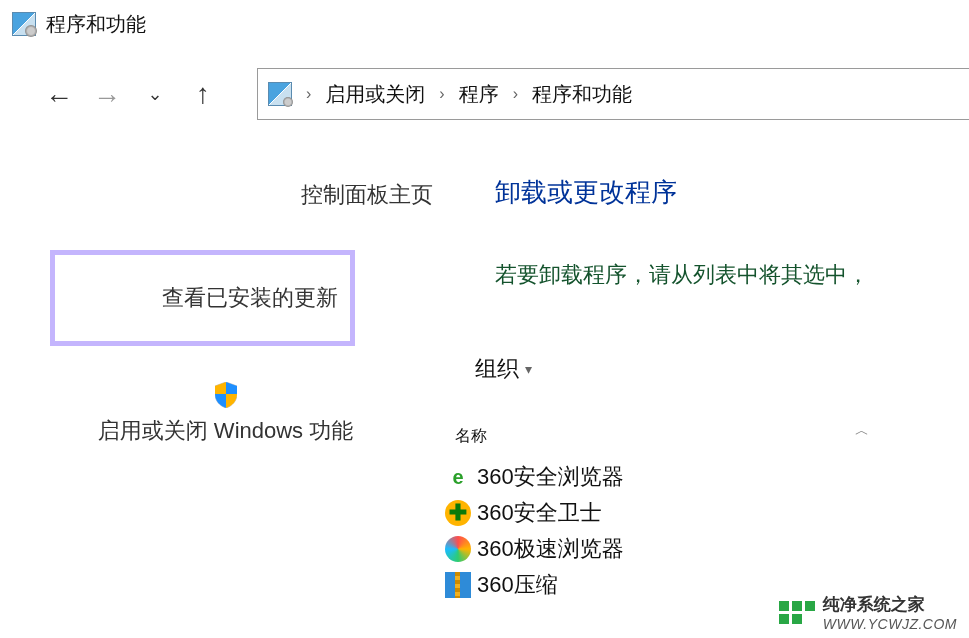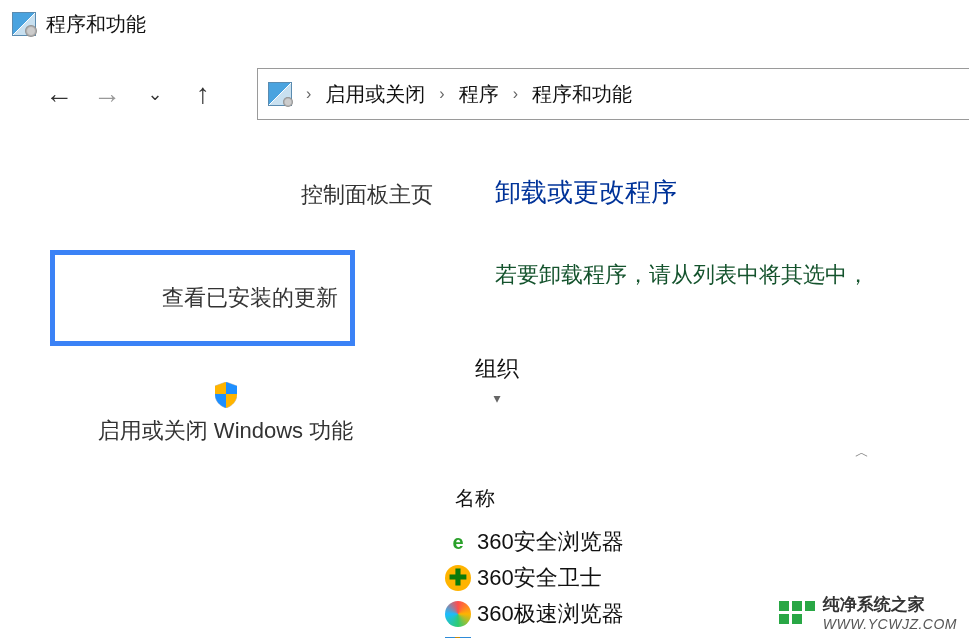--- a/index.html
+++ b/index.html
@@ -108,21 +108,21 @@
       text-align: right;
     }
     .side-link {
       font-size: 22px;
       color: #333;
       padding: 10px 12px;
       cursor: pointer;
       white-space: nowrap;
     }
     .side-link.highlighted {
-      border: 5px solid #3b82f6;
+      border: 5px solid #c4b5fd;
       margin: 30px 90px 26px 0;
       padding: 28px 12px;
     }
     .side-link.shielded {
       display: flex;
       align-items: center;
       gap: 8px;
       margin-left: -32px;
       padding-left: 0;
       flex-direction: column;
@@ -153,33 +153,31 @@
       display: flex;
       align-items: center;
     }
     .org-btn {
       font-size: 22px;
       color: #111;
       padding: 4px 10px;
       display: flex;
       align-items: center;
       gap: 6px;
-      flex-direction: column;
     }
     .drop { color: #666; font-size: 14px; }
     .list-header-row {
       margin: 34px 0 0 0;
       position: relative;
     }
     .list-header {
-      font-size: 20px;
+      font-size: 16px;
       color: #111;
       padding: 4px 10px;
       display: inline-block;
-      margin-top: 37px;
     }
     .sort-arrow {
       position: absolute;
       right: 100px;
       top: 0;
       color: #888;
       font-size: 14px;
     }
     .program-list {
       margin-top: 8px;

